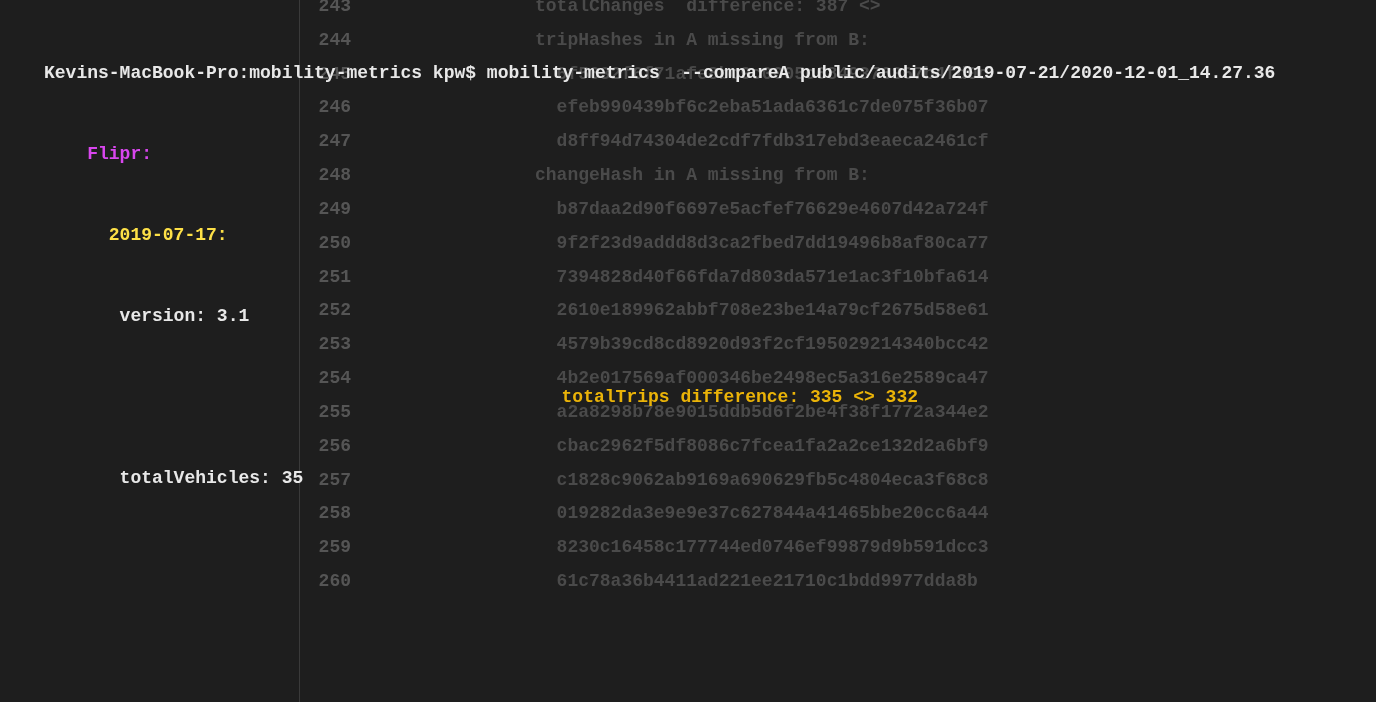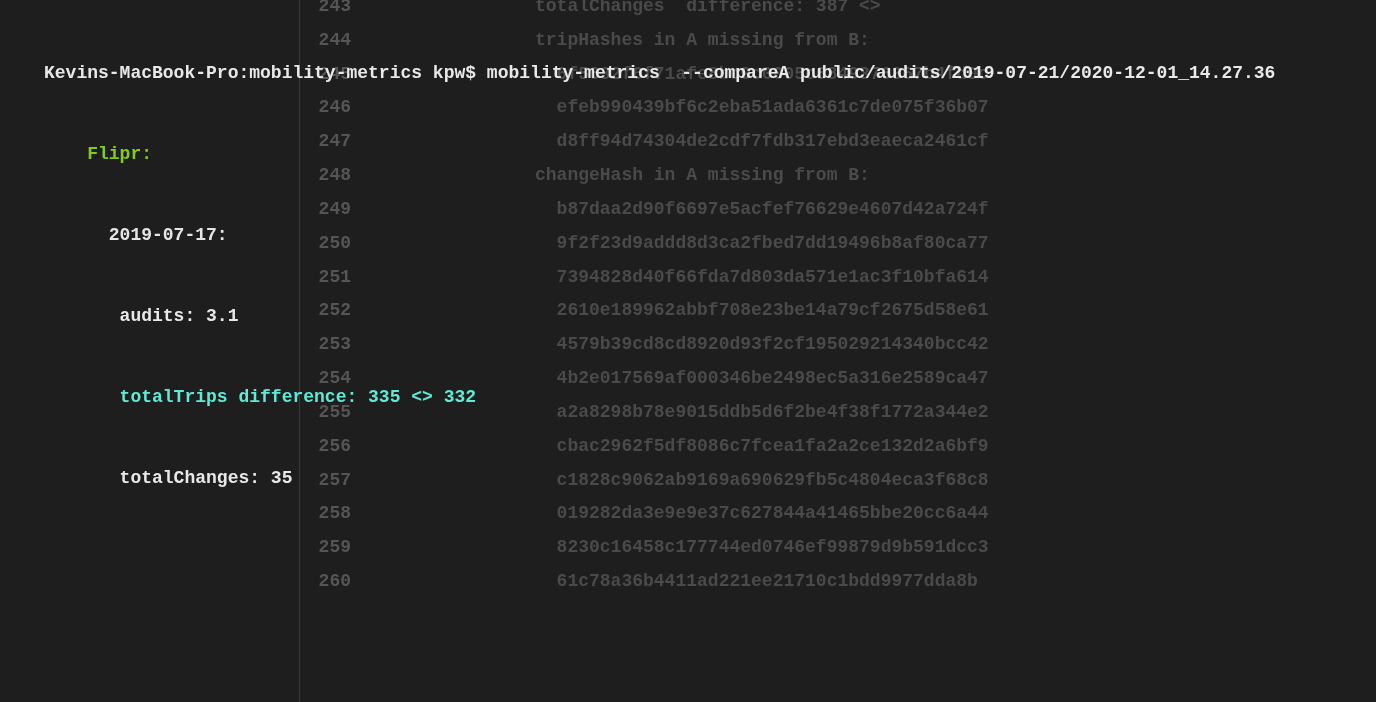--- a/index.html
+++ b/index.html
@@ -56,38 +56,38 @@
       width: 100%;
       padding: 6px 16px;
       white-space: pre;
       z-index: 2;
     }
     .fg-layer .ln {
       display: block;
       margin-left: 28px;
     }
     .white { color: #e8e8e8; }
-    .green { color: #84cc16; }
-    .blue  { color: #e5e5e5; }
-    .yellow{ color: #5eead4; }
+    .green { color: #d946ef; }
+    .blue  { color: #fde047; }
+    .yellow{ color: #eab308; text-align: center; }
   </style>
 </head>
 <body>
 
 <div class="gutter-border"></div>
 
 <div class="bg-layer" id="bg-container" style="line-height: 1.88; padding-left: 315px; margin-top: -16px;"><span class="line"><span class="lineno">243</span><span style="padding-left: 160px;">totalChanges  difference: 387 &lt;&gt;</span></span><span class="line"><span class="lineno">244</span><span style="padding-left: 160px;">tripHashes in A missing from B:</span></span><span class="line"><span class="lineno">245</span><span style="padding-left: 160px;">  6f5632f6f71afe8bc9c0005c6849376367b4fd0c</span></span><span class="line"><span class="lineno">246</span><span style="padding-left: 160px;">  efeb990439bf6c2eba51ada6361c7de075f36b07</span></span><span class="line"><span class="lineno">247</span><span style="padding-left: 160px;">  d8ff94d74304de2cdf7fdb317ebd3eaeca2461cf</span></span><span class="line"><span class="lineno">248</span><span style="padding-left: 160px;">changeHash in A missing from B:</span></span><span class="line"><span class="lineno">249</span><span style="padding-left: 160px;">  b87daa2d90f6697e5acfef76629e4607d42a724f</span></span><span class="line"><span class="lineno">250</span><span style="padding-left: 160px;">  9f2f23d9addd8d3ca2fbed7dd19496b8af80ca77</span></span><span class="line"><span class="lineno">251</span><span style="padding-left: 160px;">  7394828d40f66fda7d803da571e1ac3f10bfa614</span></span><span class="line"><span class="lineno">252</span><span style="padding-left: 160px;">  2610e189962abbf708e23be14a79cf2675d58e61</span></span><span class="line"><span class="lineno">253</span><span style="padding-left: 160px;">  4579b39cd8cd8920d93f2cf195029214340bcc42</span></span><span class="line"><span class="lineno">254</span><span style="padding-left: 160px;">  4b2e017569af000346be2498ec5a316e2589ca47</span></span><span class="line"><span class="lineno">255</span><span style="padding-left: 160px;">  a2a8298b78e9015ddb5d6f2be4f38f1772a344e2</span></span><span class="line"><span class="lineno">256</span><span style="padding-left: 160px;">  cbac2962f5df8086c7fcea1fa2a2ce132d2a6bf9</span></span><span class="line"><span class="lineno">257</span><span style="padding-left: 160px;">  c1828c9062ab9169a690629fb5c4804eca3f68c8</span></span><span class="line"><span class="lineno">258</span><span style="padding-left: 160px;">  019282da3e9e9e37c627844a41465bbe20cc6a44</span></span><span class="line"><span class="lineno">259</span><span style="padding-left: 160px;">  8230c16458c177744ed0746ef99879d9b591dcc3</span></span><span class="line"><span class="lineno">260</span><span style="padding-left: 160px;">  61c78a36b4411ad221ee21710c1bdd9977dda8b</span></span></div>
 
 <div class="fg-layer">
   <span class="ln white">Kevins-MacBook-Pro:mobility-metrics kpw$ mobility-metrics  --compareA public/audits/2019-07-21/2020-12-01_14.27.36</span>
   <span class="ln green">    Flipr:</span>
   <span class="ln blue">      2019-07-17:</span>
-  <span class="ln"><span class="white">       audits: </span><span class="white">3.1</span></span>
+  <span class="ln"><span class="white">       version: </span><span class="white">3.1</span></span>
   <span class="ln yellow">       totalTrips difference: 335 &lt;&gt; 332</span>
-  <span class="ln"><span class="white">       totalChanges: </span><span class="white">35</span></span>
+  <span class="ln"><span class="white">       totalVehicles: </span><span class="white">35</span></span>
   
   
   
   
   
   
   
   
   
   

